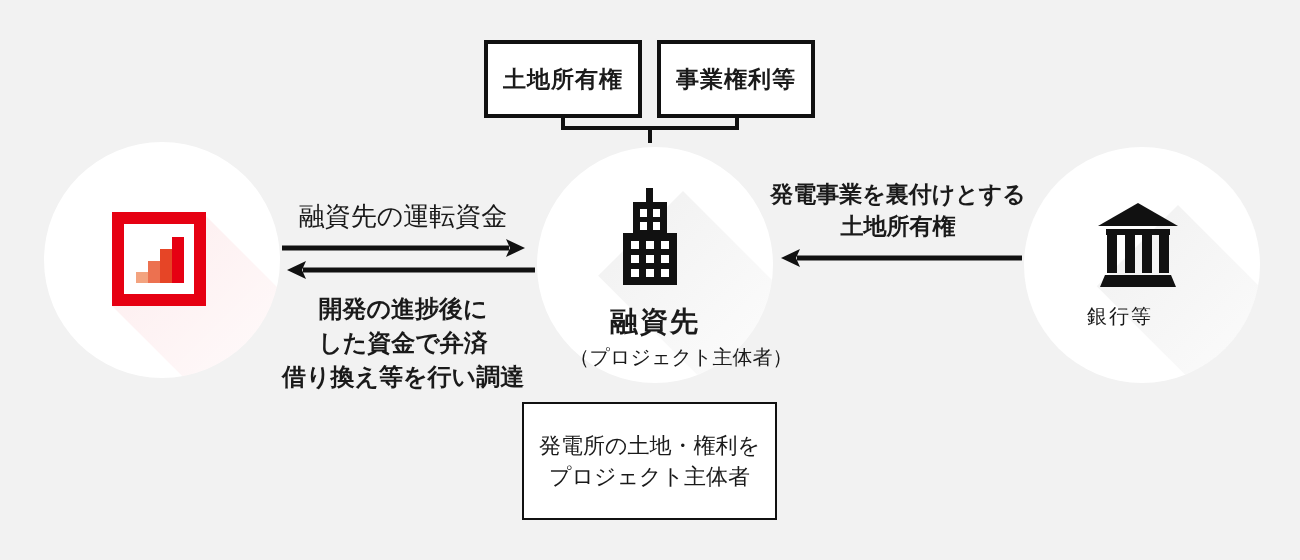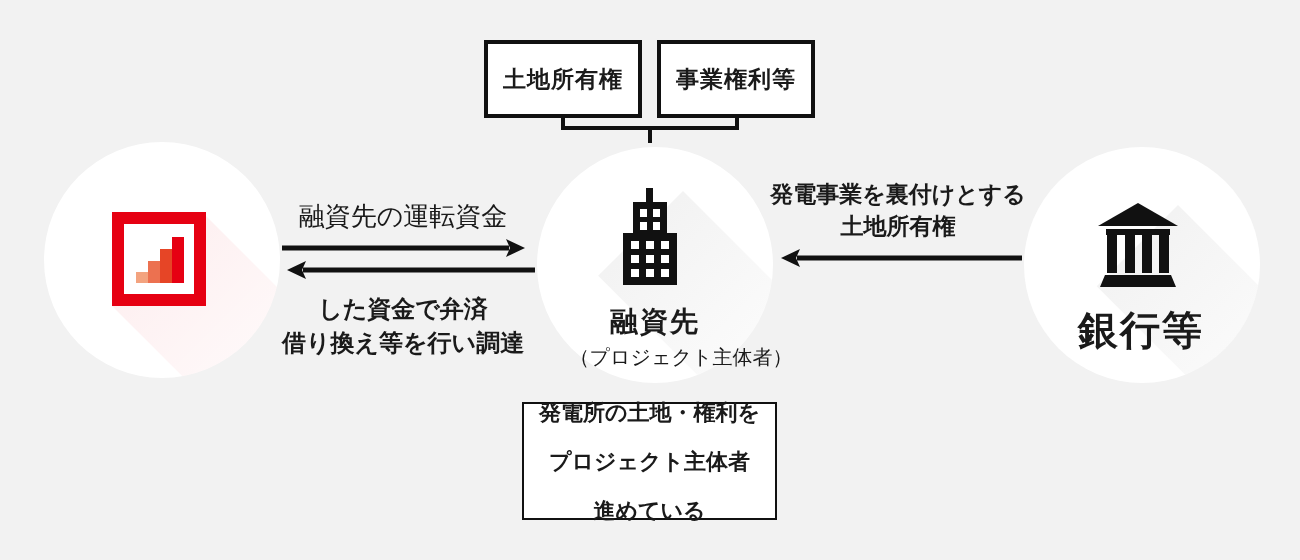--- a/index.html
+++ b/index.html
@@ -54,35 +54,35 @@
   #logo .bar3 { height:34px; }
   #logo .bar4 { height:46px; }
   
   .icon-abs { position:absolute; }
   #building-icon { left:86px; top:41px; }
   #bank-icon { left:74px; top:56px; }
   
   .lbl { position:absolute; text-align:center; }
   #lbl-center-title { left:530px; top:303px; width:250px; font-size:28px; font-weight:700; letter-spacing:2px; }
   #lbl-center-sub   { left:551px; top:344px; width:260px; font-size:20px; font-weight:500; }
-  #lbl-right-title  { left:1016px; top:303px; width:250px; font-size:40px; font-weight:700; letter-spacing:2px; }
+  #lbl-right-title  { left:995px; top:303px; width:250px; font-size:20px; font-weight:400; letter-spacing:2px; }
   #lbl-flow-right { left:278px; top:199px; width:250px; font-size:26px; font-weight:400; }
   #lbl-flow-back  { left:268px; top:292px; width:270px; font-size:24px; font-weight:700; line-height:34px; }
   #lbl-flow-bank  { left:763px; top:178px; width:270px; font-size:23px; font-weight:700; line-height:32px; }
   
   .arrow { position:absolute; }
   #arrow-to-center { left:282px; top:238px; }
   #arrow-to-left   { left:287px; top:260px; }
   #arrow-from-bank { left:781px; top:248px; }
   
   #note-box {
     position:absolute; left:522px; top:402px; width:255px; height:118px;
     background:#fff; border:2px solid #111; box-sizing:border-box;
     display:flex; flex-direction:column; align-items:center; justify-content:center;
-    font-size:22px; font-weight:700; line-height:31px; text-align:center;gap:18px;
+    font-size:22px; font-weight:400; line-height:31px; text-align:center;
   }
 </style>
 </head>
 <body>
 
 <div id="stage">
 
   <div class="tbox" id="box-land">
     <span>土地所有権</span>
   </div>
@@ -159,34 +159,34 @@
     </svg>
   </span>
 
   <span class="arrow" id="arrow-to-left">
     <svg width="248" height="20" viewBox="0 0 248 20" fill="#111">
       <polygon points="19,1 0,10 19,19 15,10"></polygon>
       <rect x="16" y="7.5" width="232" height="5"></rect>
     </svg>
   </span>
   <div class="lbl" id="lbl-flow-back">
+    <div>開発の進捗後に</div>
     <div>した資金で弁済</div>
     <div>借り換え等を行い調達</div>
   </div>
 
   <div class="lbl" id="lbl-flow-bank">
     <div>発電事業を裏付けとする</div>
     <div>土地所有権</div>
   </div>
   <span class="arrow" id="arrow-from-bank">
     <svg width="241" height="20" viewBox="0 0 241 20" fill="#111">
       <polygon points="19,1 0,10 19,19 15,10"></polygon>
       <rect x="16" y="7.5" width="225" height="5"></rect>
     </svg>
   </span>
 
   <div id="note-box">
     <div>発電所の土地・権利を</div>
     <div>プロジェクト主体者</div>
-    <div>進めている</div>
   </div>
 
 </div>
 
 </body></html>

